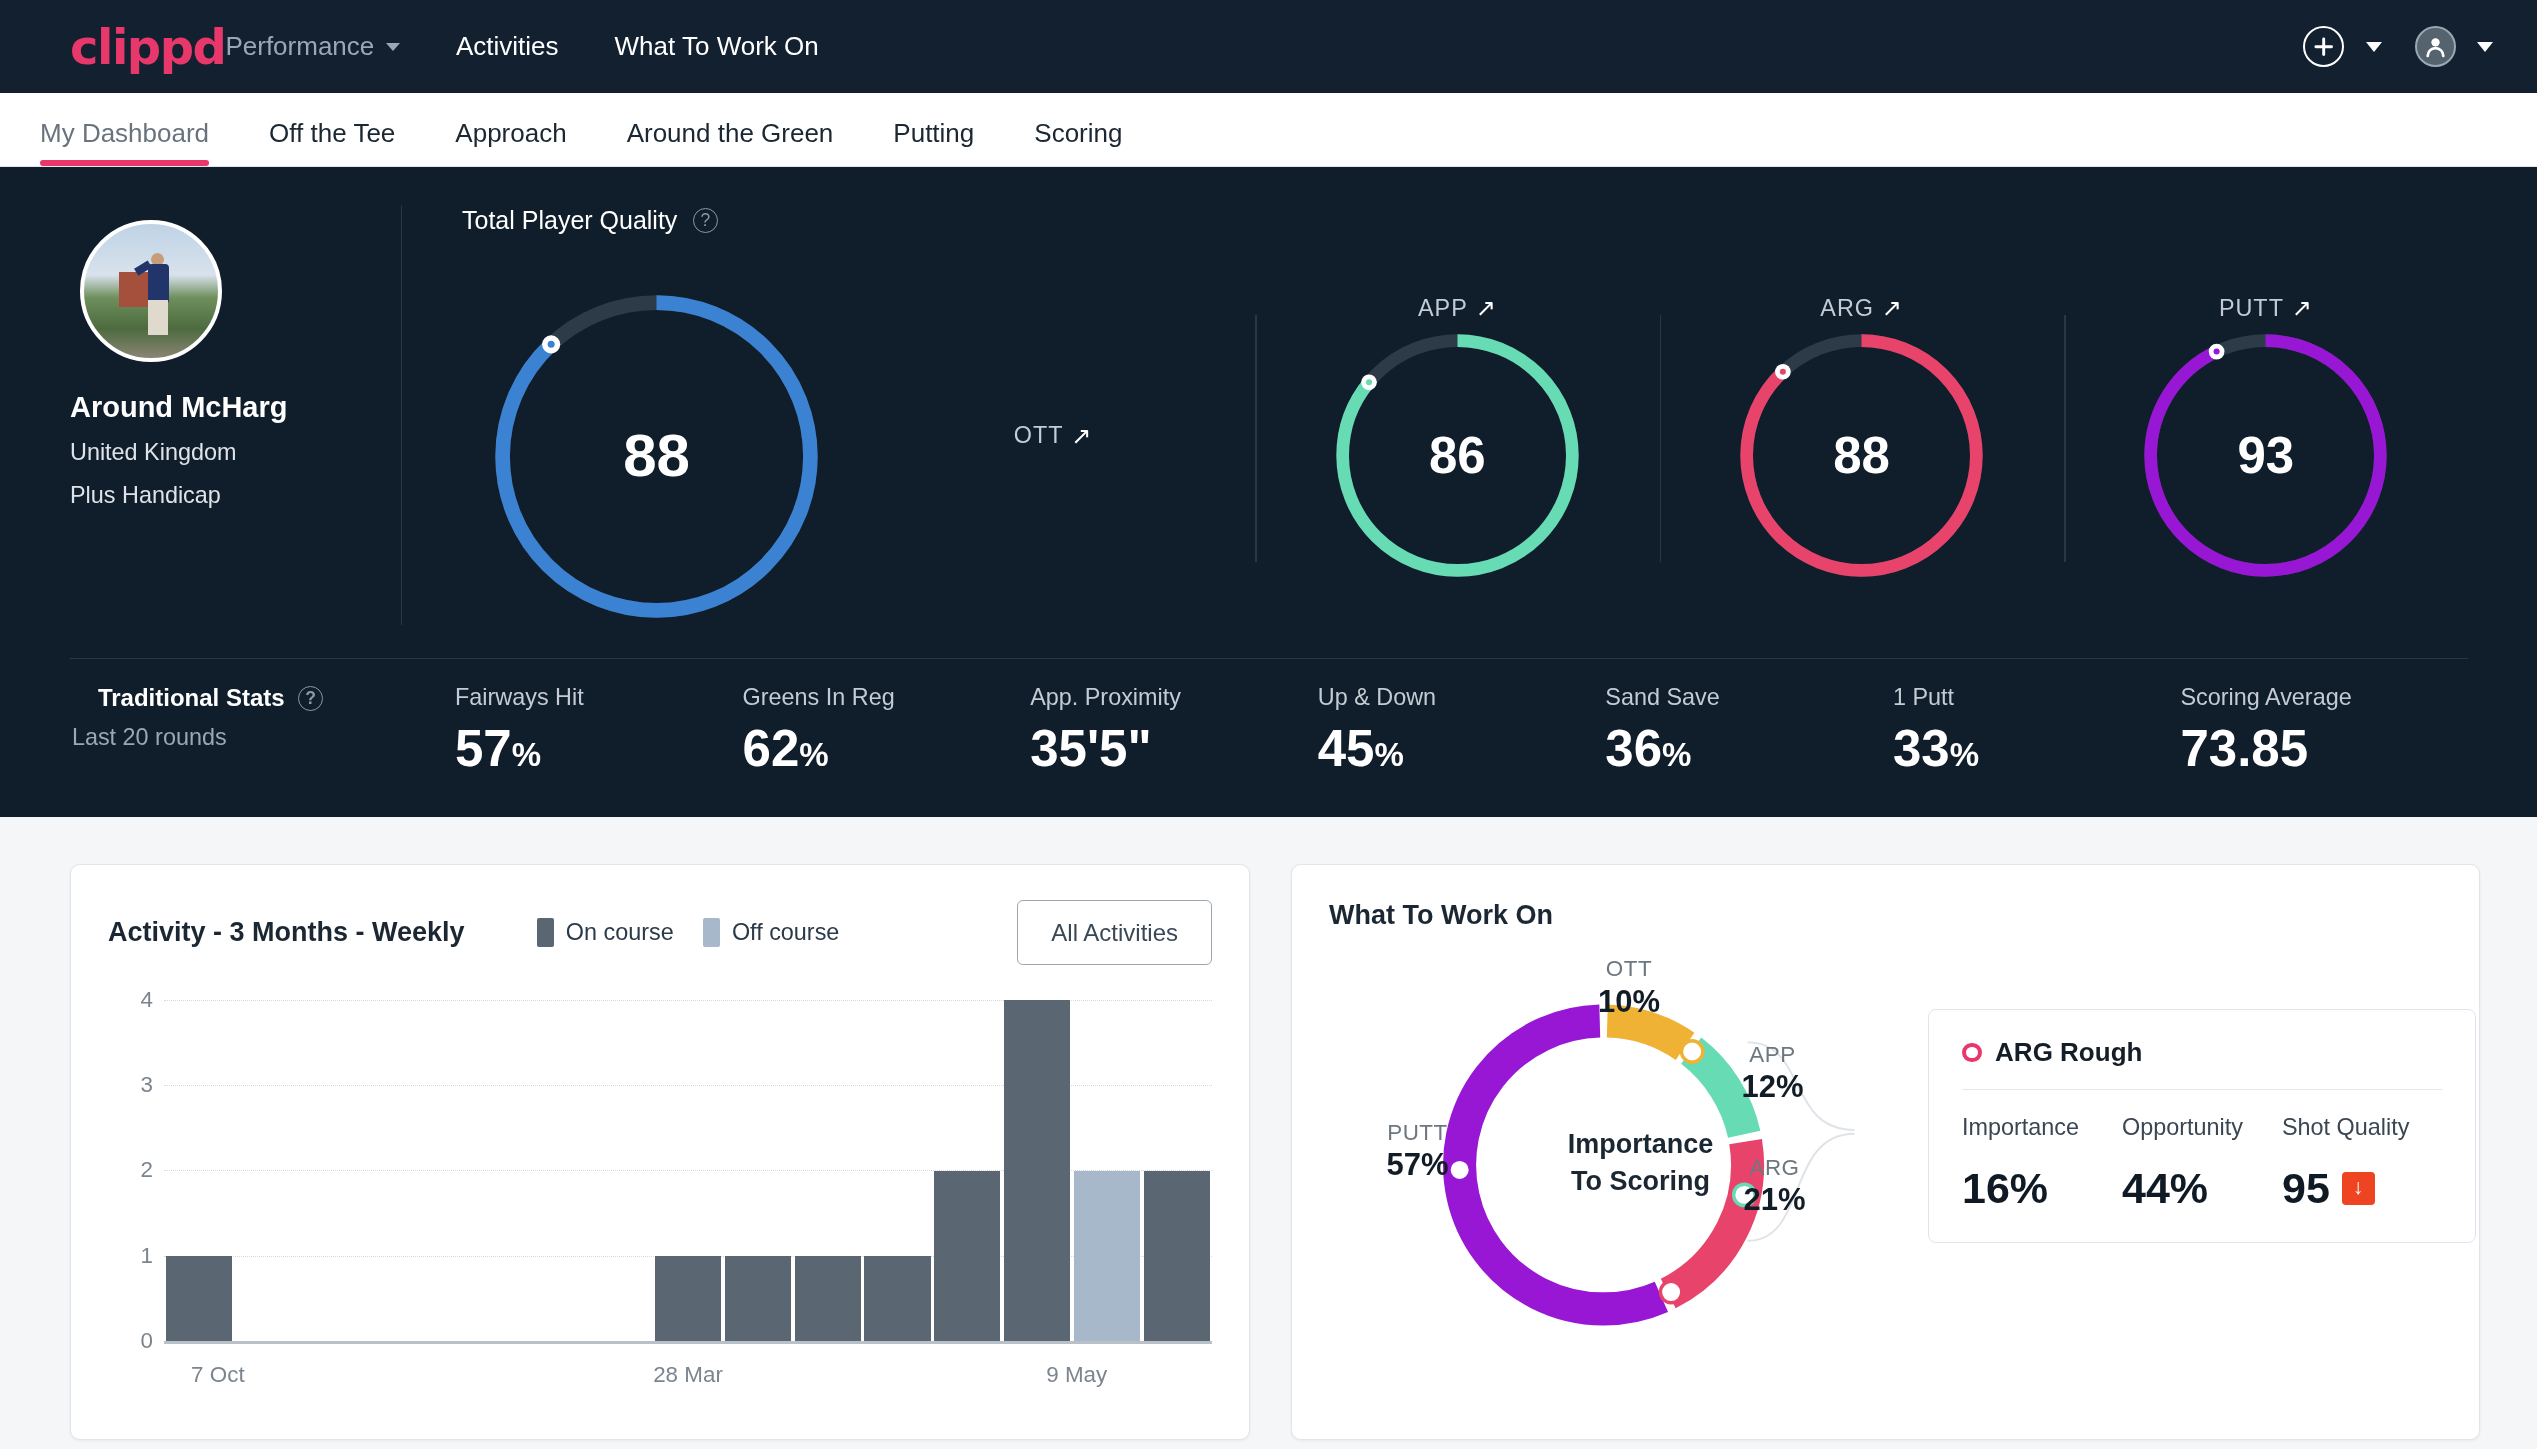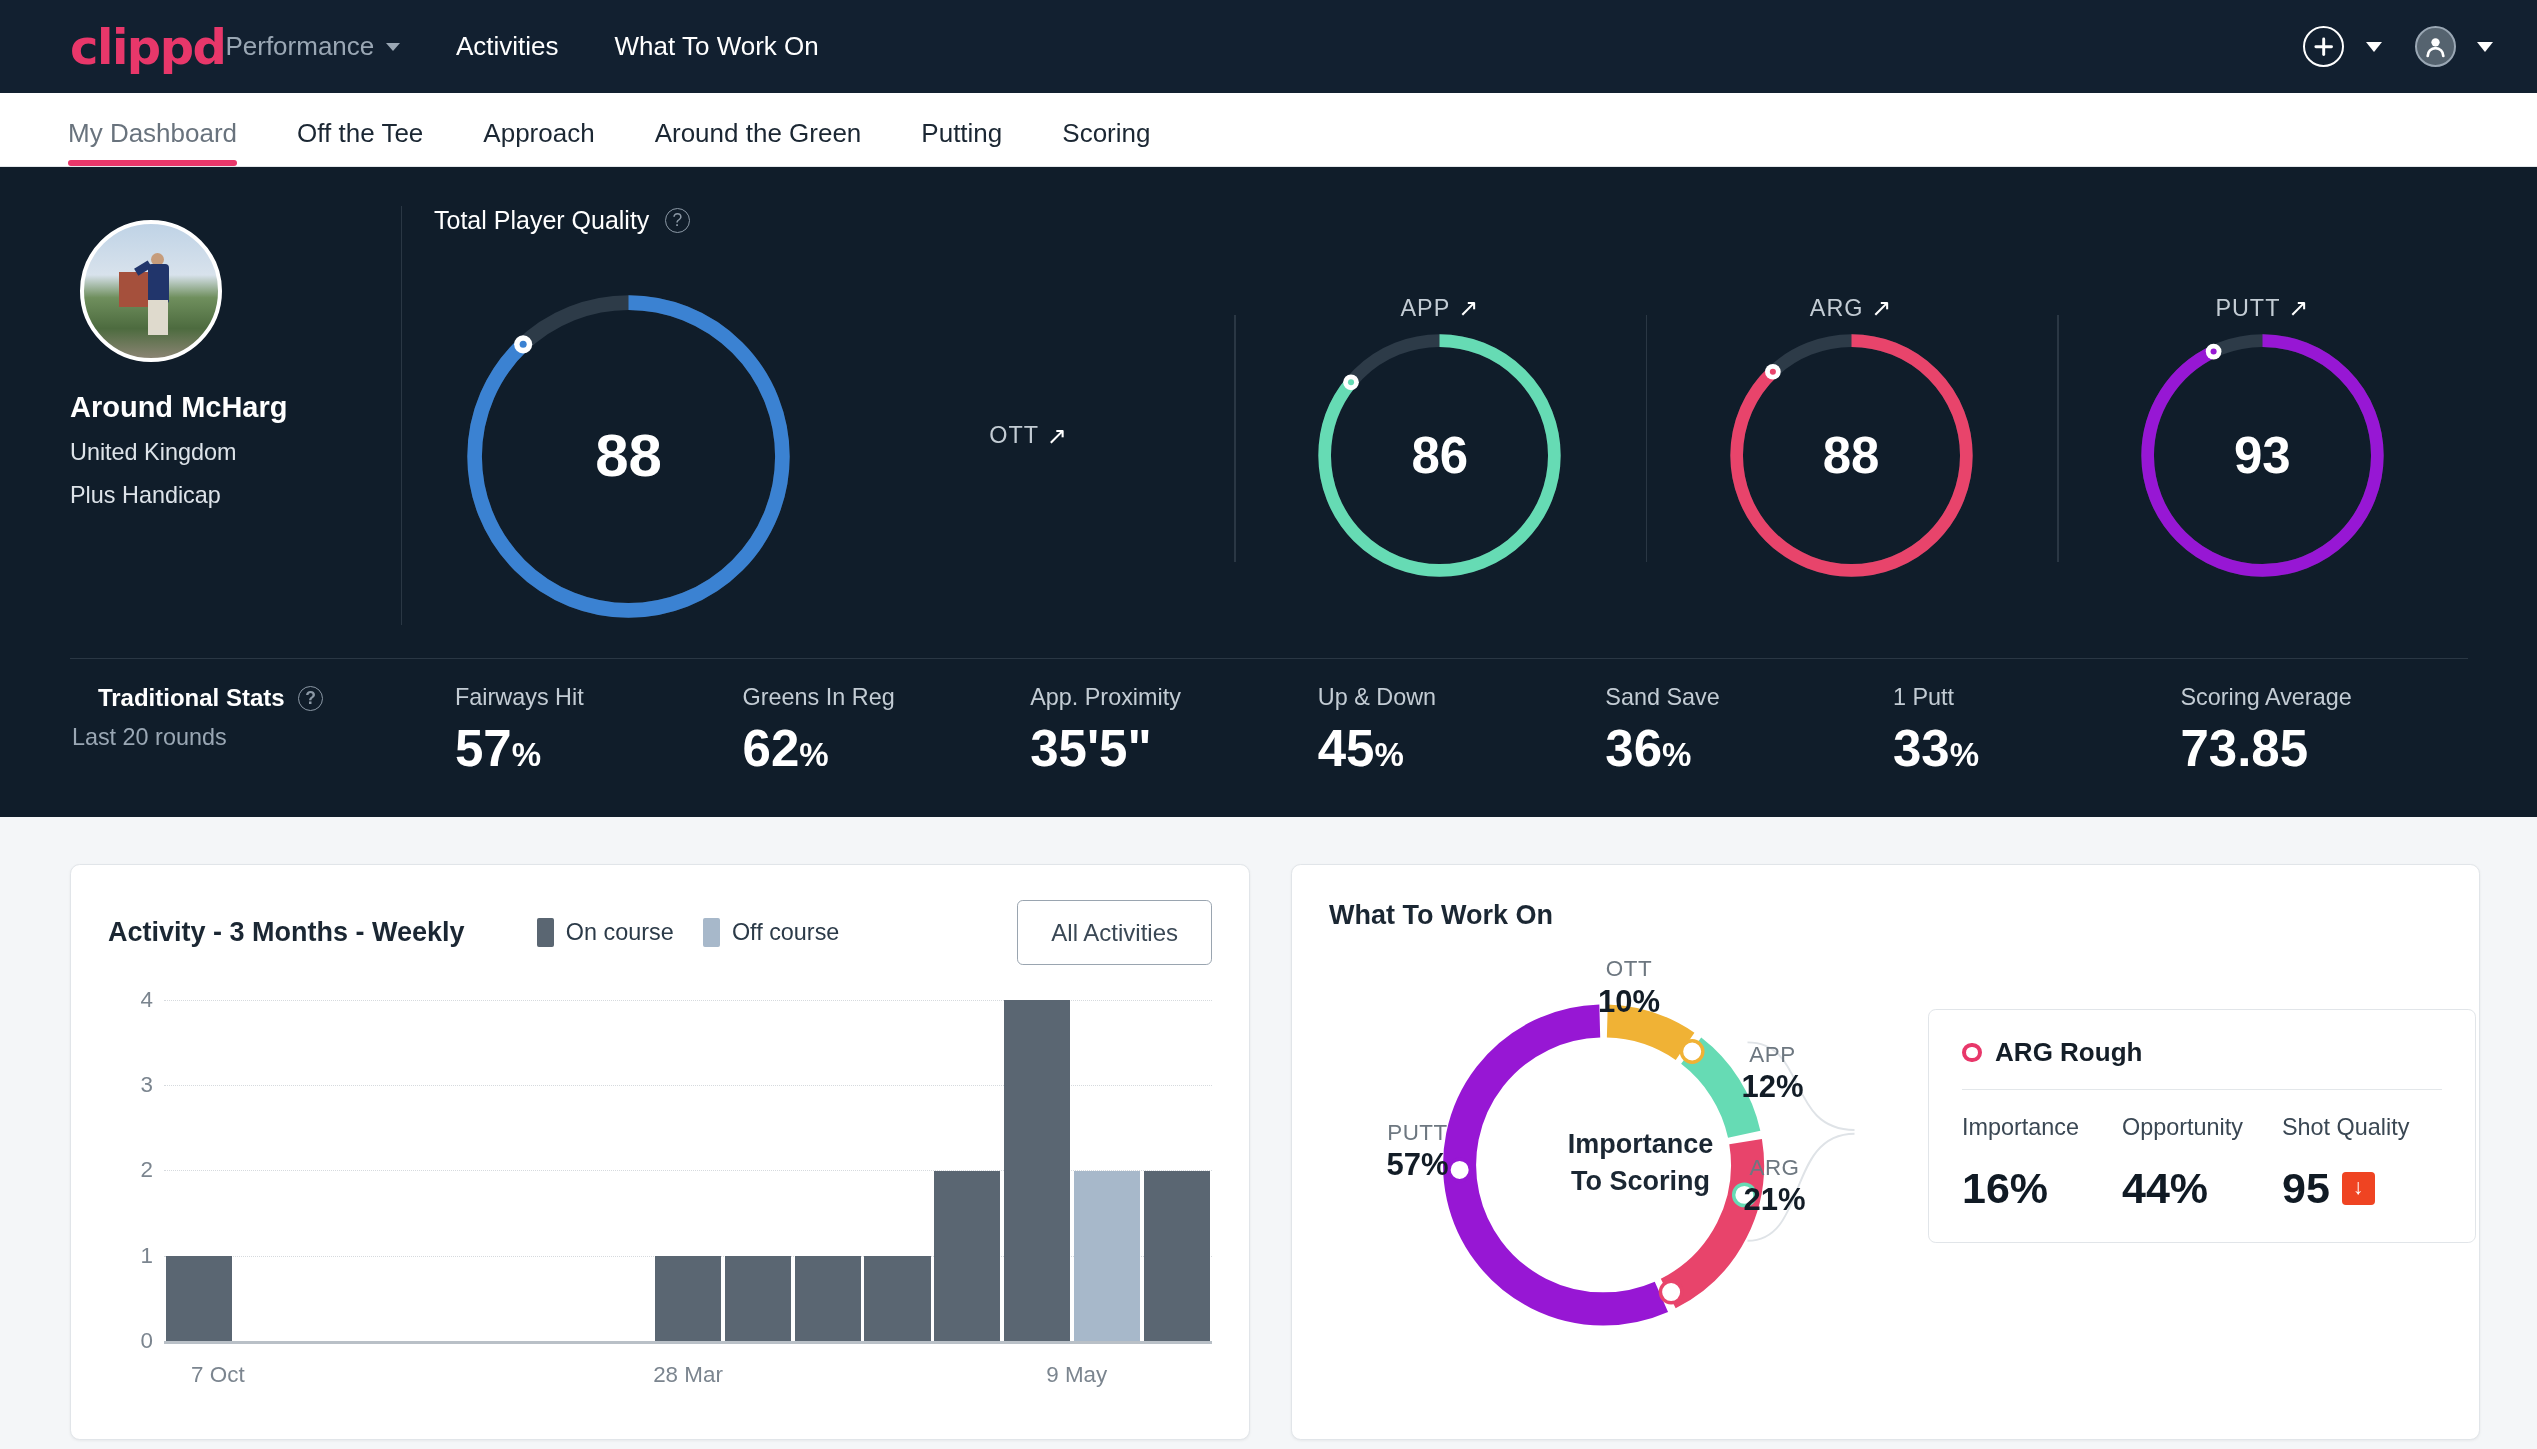--- a/index.html
+++ b/index.html
@@ -68,21 +68,21 @@
     cursor: pointer;
   }
   .nav-right-grp { display:flex; align-items:center; gap:21.4px; }
 
   
   .tabbar {
     height: 74px;
     background: #ffffff;
     display: flex;
     align-items: flex-end;
-    padding: 0 0 0 68px;
+    padding: 0 0 0 40px;
     border-bottom: 1px solid #e3e7ea;
   }
   .tab {
     font-size: 26px;
     color: #1b2733;
     padding: 0 0 17.5px 0;
     margin-right: 60px;
     cursor: pointer;
     position: relative;
     white-space: nowrap;
@@ -145,21 +145,21 @@
   }
   .pname {
     color: #fff; font-size: 29px; font-weight: bold;
     margin-top: 29px;
   }
   .pmeta { color: #dde3e9; font-size: 23.4px; margin-top: 15.6px; }
 
   .quality {
     flex: 1;
     border-left: 1.9px solid #2a3744;
-    padding-left: 32px;
+    padding-left: 60px;
   }
   .tpq-head {
     display: flex; align-items: center; gap: 15.6px;
     color: #ffffff; font-size: 25px;
   }
   .qmark {
     width: 25px; height: 25px;
     border-radius: 50%;
     border: 1.9px solid #8b98a5;
     color: #8b98a5;

